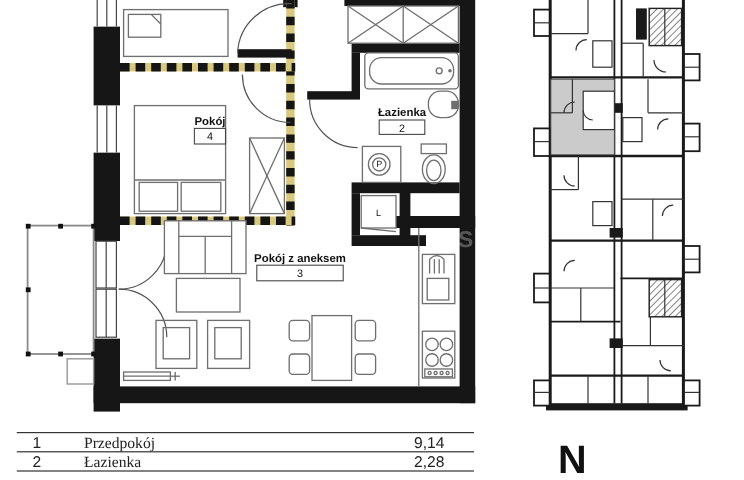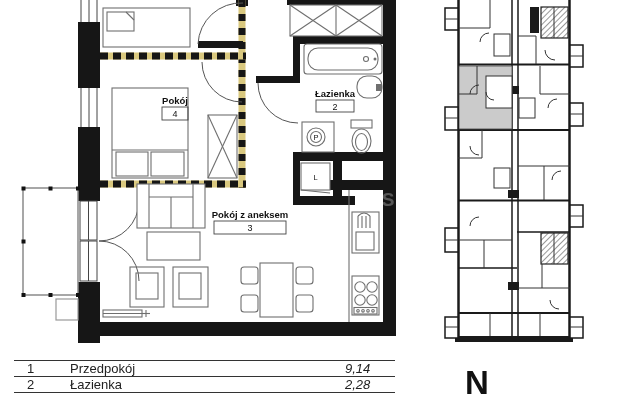--- a/index.html
+++ b/index.html
@@ -18,22 +18,22 @@
   .lblbox{fill:none;stroke:#444;stroke-width:.9;}
   .win{fill:#fff;}
   .winl{stroke:#444;stroke-width:1;}
   .b-outer{fill:none;stroke:#1a1a1a;stroke-width:2.5;}
   .b-thin{stroke:#333;stroke-width:1;fill:none;}
   .b-box{fill:#fff;stroke:#1a1a1a;stroke-width:1.5;}
   .area-table{position:absolute;left:14px;top:360px;width:381px;
       border-top:1.5px solid #333;font-size:13px;line-height:15px;color:#222;}
   .t-row{display:flex;height:15px;align-items:center;border-bottom:1.5px solid #333;}
   .t-no{width:56px;padding-left:13px;box-sizing:border-box;}
-  .t-name{flex:1;}
-  .t-area{width:50px;font-style:italic;}
+  .t-name{flex:1;font-family:Liberation Serif, serif;}
+  .t-area{width:50px;}
 </style>
 </head>
 <body>
 
 <div id="stage">
 <svg width="620" height="400" viewBox="0 0 620 400">
 
   <g>
 
     <g>

